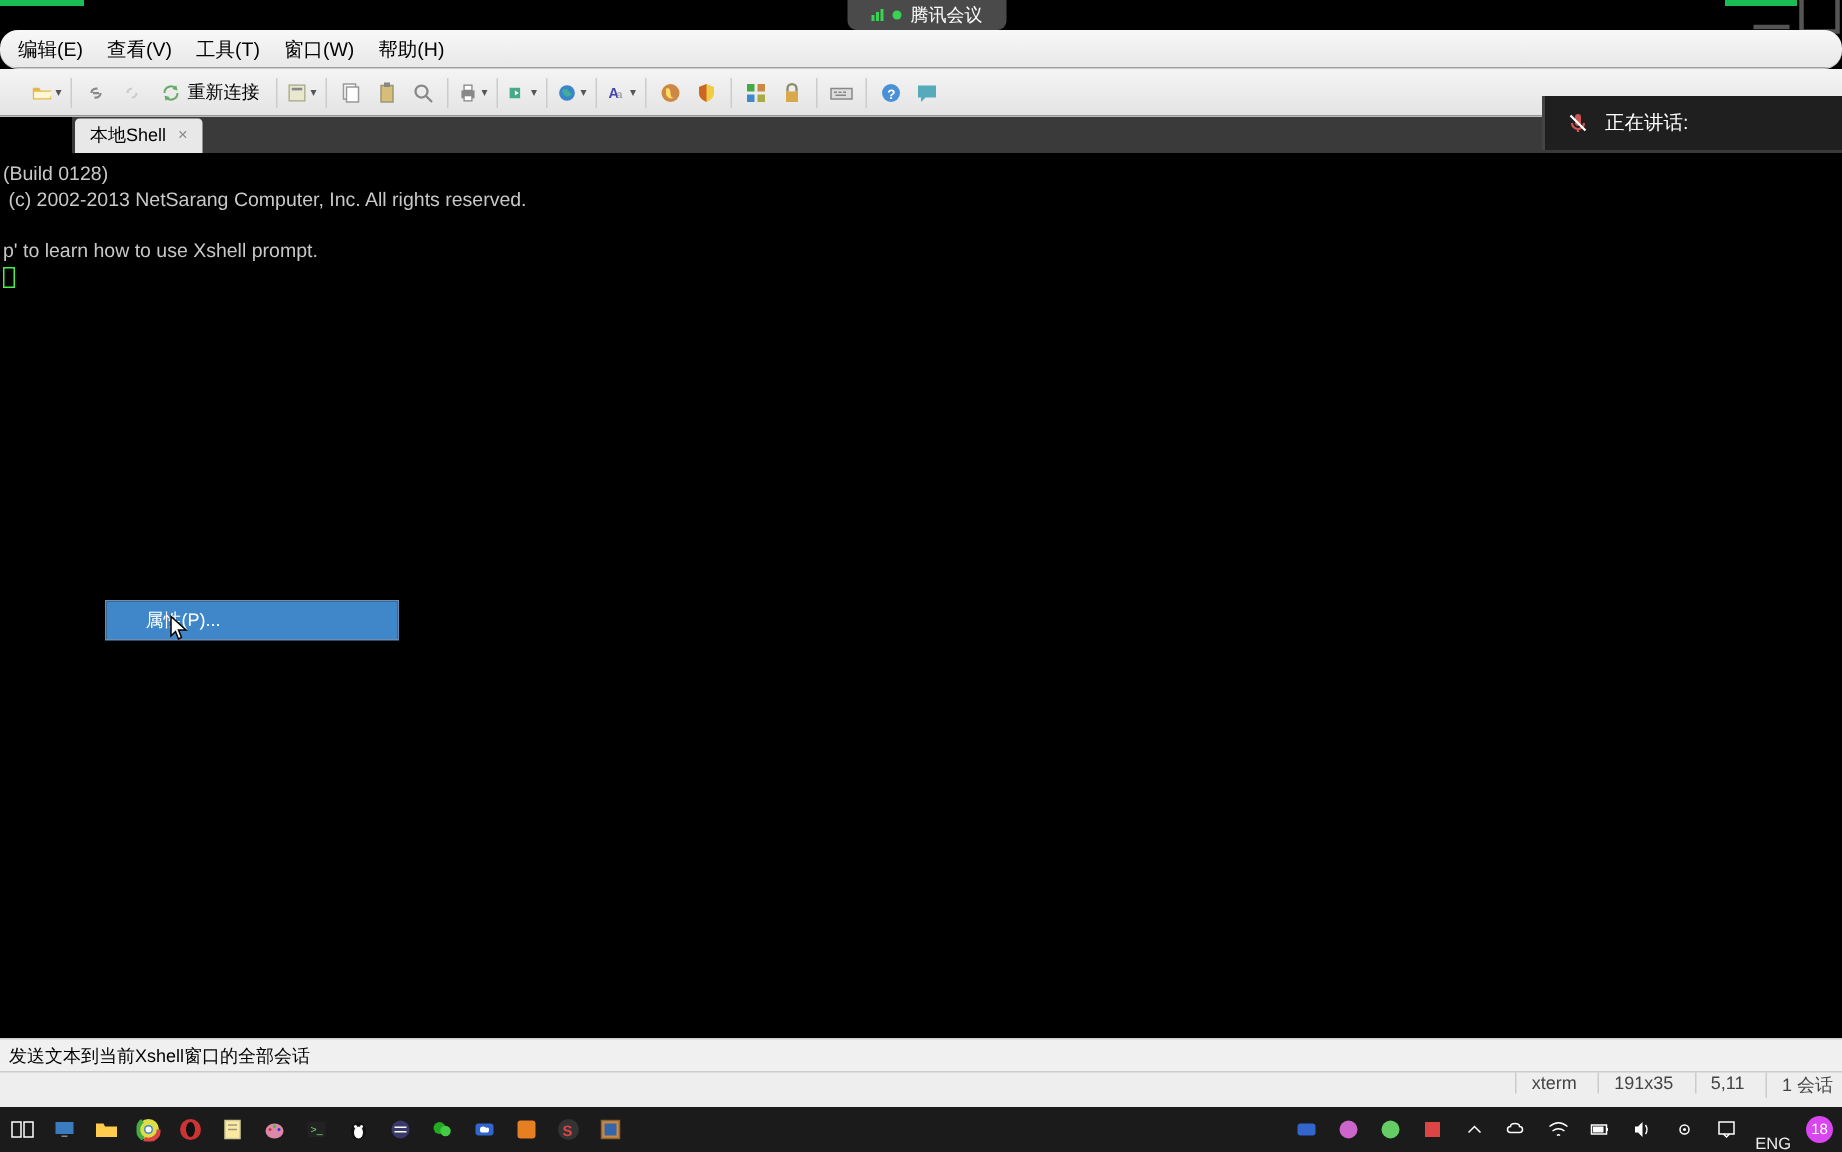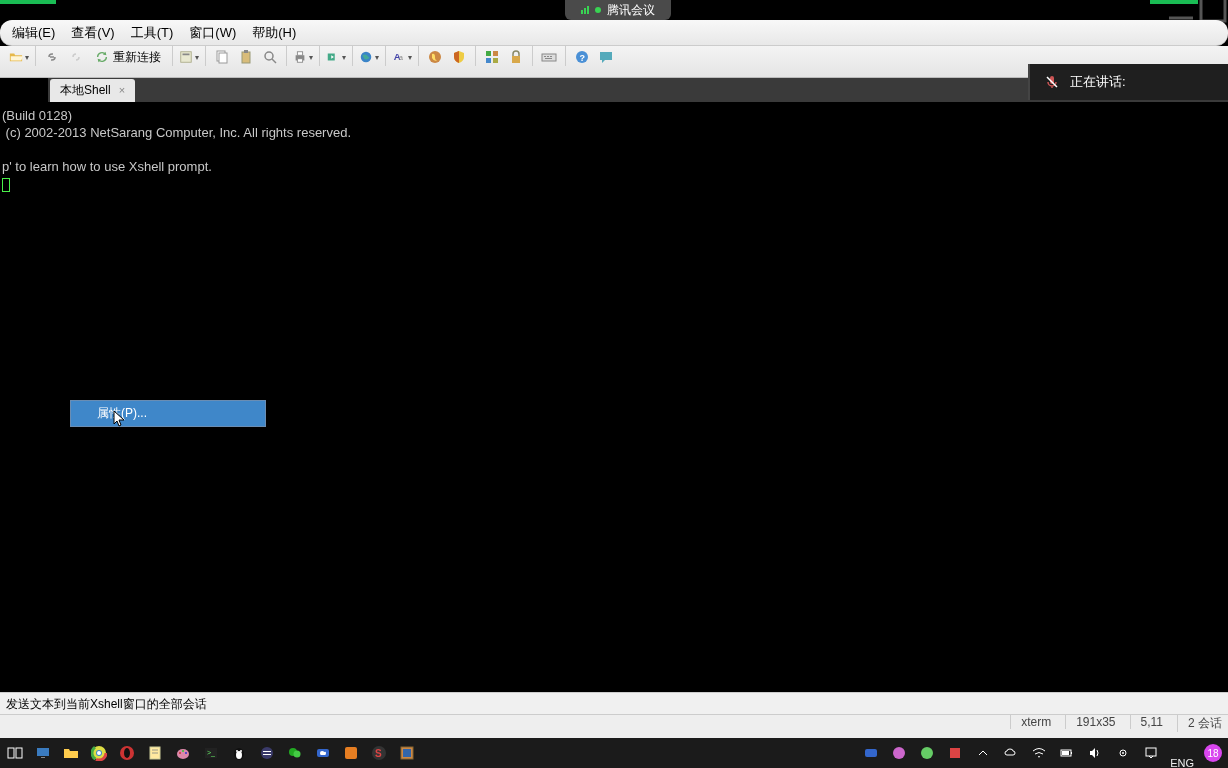--- a/index.html
+++ b/index.html
@@ -7,21 +7,21 @@
 
 .top-notify { position: absolute; top: 0; left: 565px; height: 20px; background: #4a4a4a; color: #fff; font-size: 12px; padding: 2px 16px; border-radius: 0 0 6px 6px; display: flex; align-items: center; gap: 6px; }
 .signal-dot { width: 6px; height: 6px; background: #39d353; border-radius: 50%; }
 .signal-bars { display: inline-flex; gap: 1px; align-items: flex-end; }
 .signal-bars span { width: 2px; background: #39d353; }
 .signal-bars span:nth-child(1){height:4px}.signal-bars span:nth-child(2){height:6px}.signal-bars span:nth-child(3){height:8px}
 
 .menubar { position: absolute; top: 20px; left: 0; right: 0; height: 26px; background: linear-gradient(#f8f8f8,#e8e8e8); border-bottom: 1px solid #ccc; display: flex; align-items: center; padding-left: 4px; font-size: 13px; border-radius: 12px; }
 .menubar .mi { padding: 3px 8px; cursor: default; }
 
-.toolbar { position: absolute; top: 46px; left: 0; right: 0; height: 32px; background: linear-gradient(#f4f4f4,#e4e4e4); border-bottom: 1px solid #bbb; display: flex; align-items: flex-start; padding-left: 8px; gap: 2px; font-size: 12px; }
+.toolbar { position: absolute; top: 46px; left: 0; right: 0; height: 32px; background: linear-gradient(#f4f4f4,#e4e4e4); border-bottom: 1px solid #bbb; display: flex; align-items: center; padding-left: 20px; gap: 2px; font-size: 12px; }
 .tbtn { width: 22px; height: 22px; display:flex; align-items:center; justify-content:center; border:1px solid transparent; border-radius:3px; cursor:default; }
 .tsep { width:1px; height:20px; background:#ccc; margin:0 3px; }
 .tbtn svg { width:16px; height:16px; }
 .reconnect { display:flex; align-items:center; gap:4px; padding:0 6px; height:22px; }
 .dd { position:relative; }
 .dd::after { content:"▾"; font-size:8px; margin-left:2px; color:#555; }
 
 .tabbar { position: absolute; top: 78px; left: 0; right: 0; height: 24px; background: #3a3a3a; display:flex; align-items:center;margin-left:48px; }
 .tab { background:#e8e8e8; color:#000; font-size:12px; padding:3px 10px; display:flex; align-items:center; gap:8px; border-top-left-radius:3px; border-top-right-radius:3px; margin-left:2px; }
 .tab .x { font-size:11px; color:#888; cursor:default; }
@@ -253,21 +253,21 @@
   </svg>
 
 <div class="sendbar">
   <span>发送文本到当前Xshell窗口的全部会话</span>
 </div>
 
 <div class="statusbar">
   <span>xterm</span>
   <span>191x35</span>
   <span>5,11</span>
-  <span>2 会话</span>
+  <span>1 会话</span>
 </div>
 
 <div class="taskbar">
   <div class="task-left">
     <div class="ticon">
         <svg viewBox="0 0 16 16">
           <rect x="1" y="3" width="6" height="10" fill="none" stroke="#fff"></rect>
           <rect x="9" y="3" width="6" height="10" fill="none" stroke="#fff"></rect>
         </svg>
       </div>

